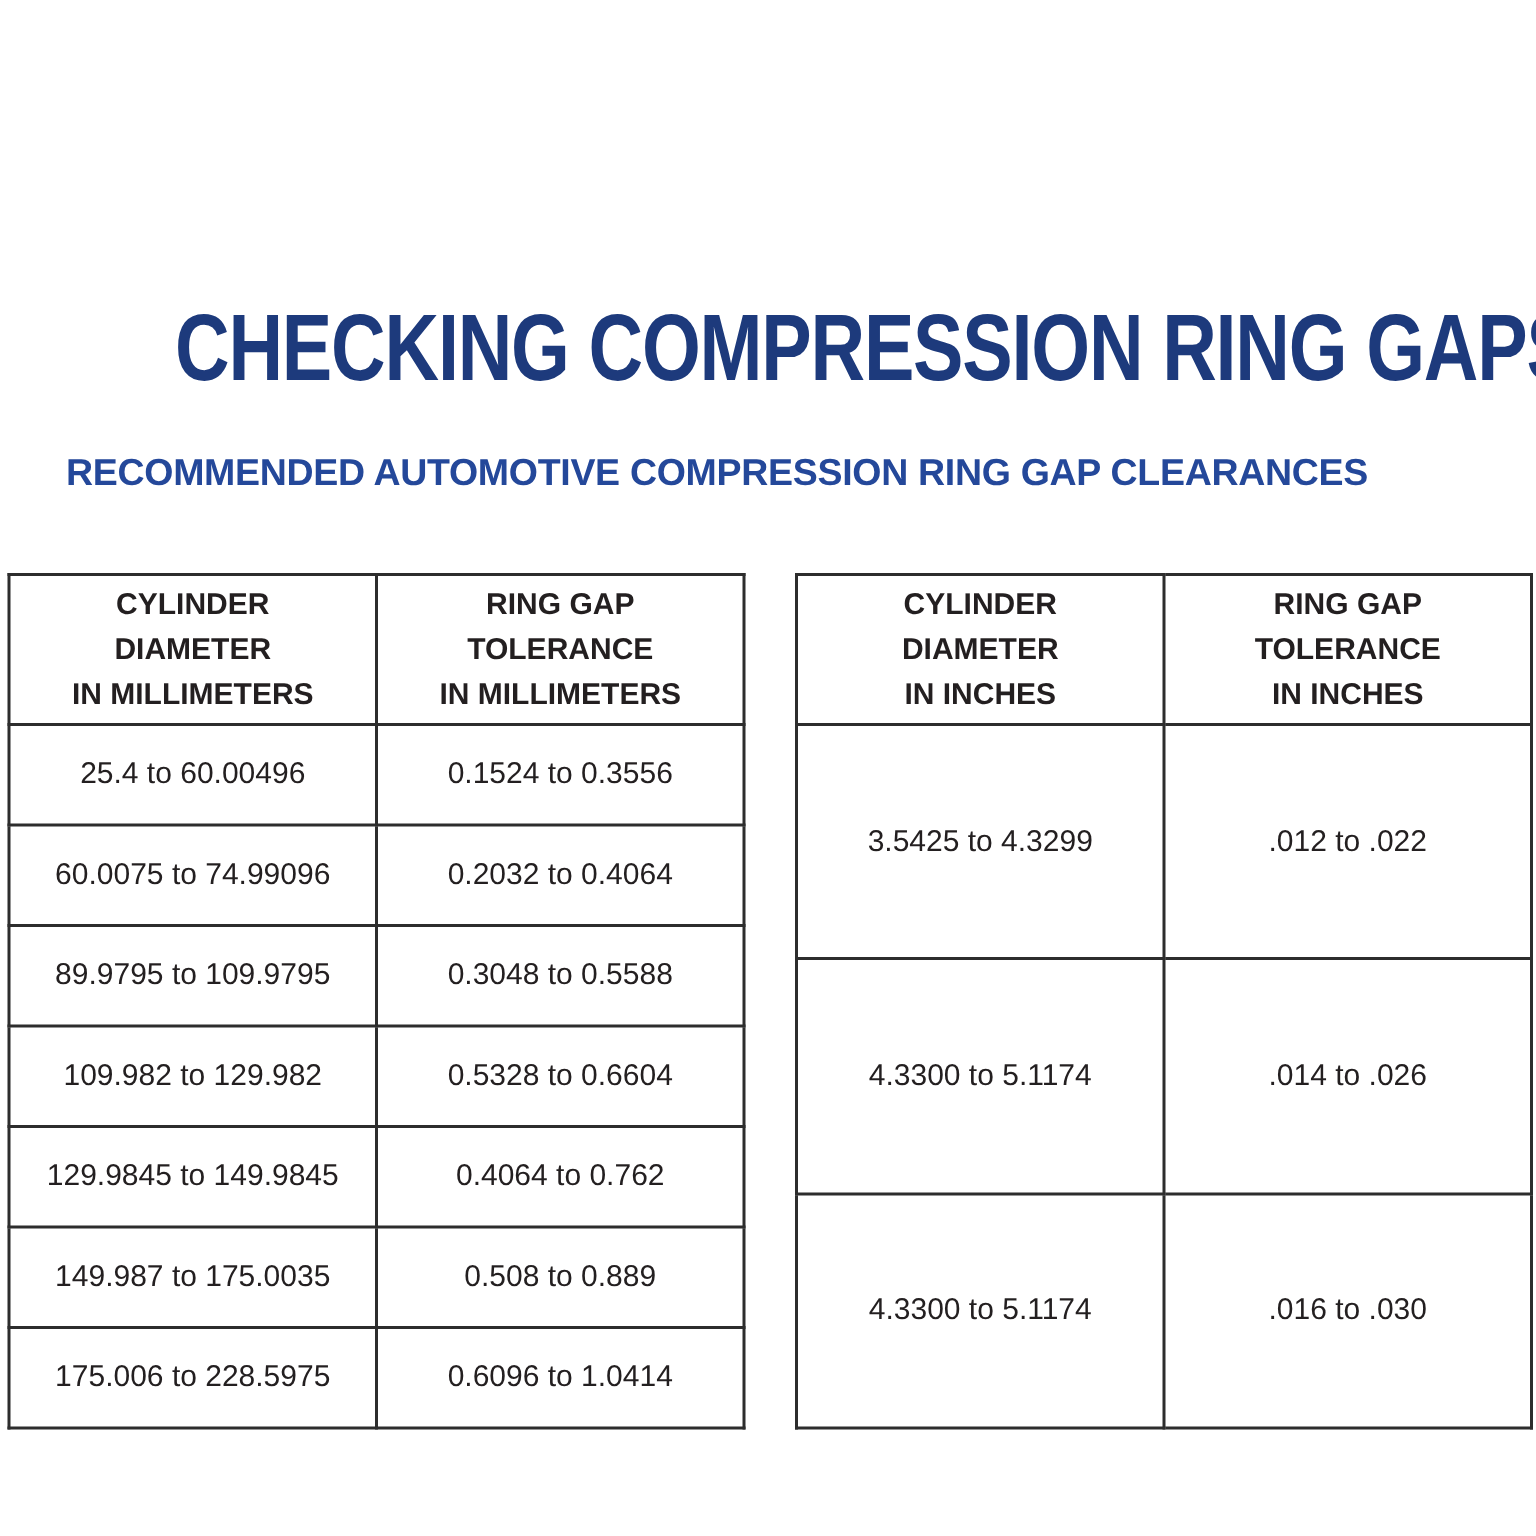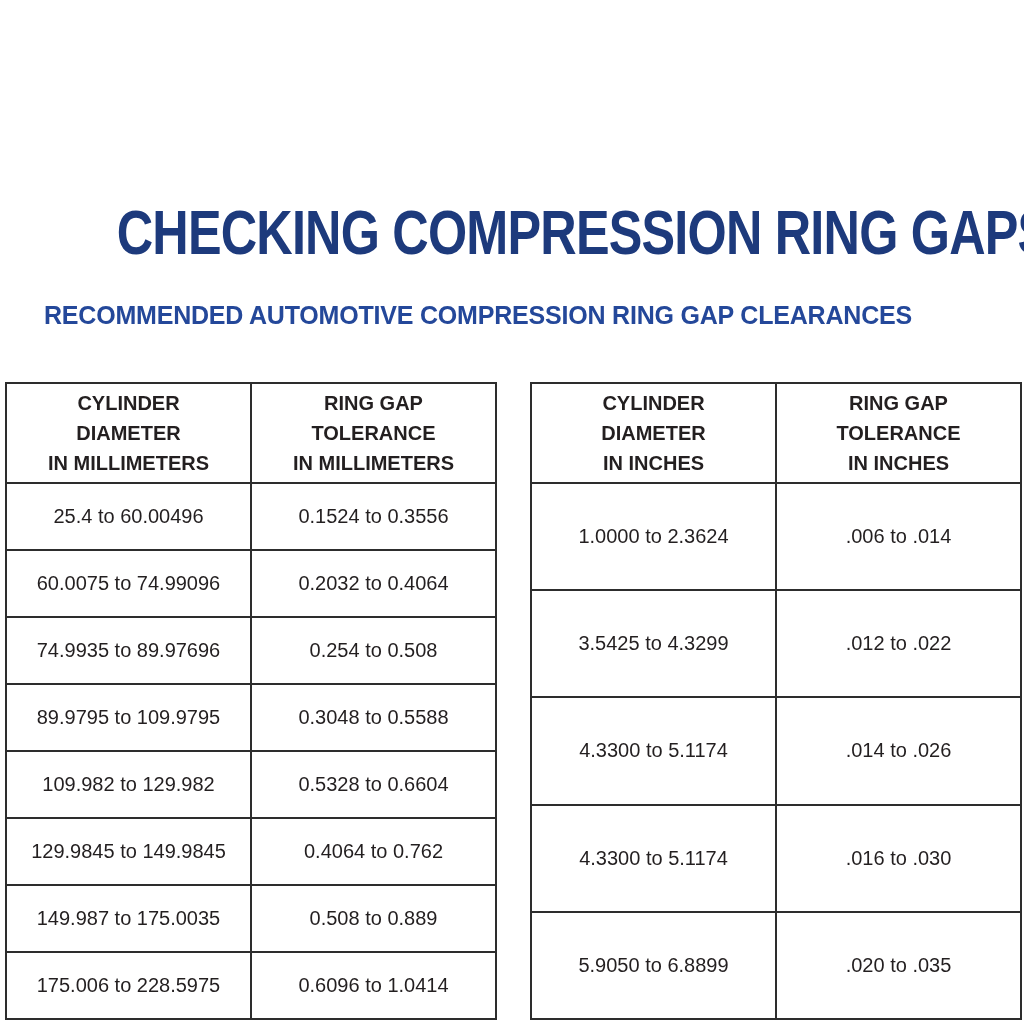--- a/index.html
+++ b/index.html
@@ -112,24 +112,20 @@
     <tbody>
       <tr>
         <td>25.4 to 60.00496</td>
         <td>0.1524 to 0.3556</td>
       </tr>
       <tr>
         <td>60.0075 to 74.99096</td>
         <td>0.2032 to 0.4064</td>
       </tr>
       <tr>
-        <td>74.9935 to 89.97696</td>
-        <td>0.254 to 0.508</td>
-      </tr>
-      <tr>
         <td>89.9795 to 109.9795</td>
         <td>0.3048 to 0.5588</td>
       </tr>
       <tr>
         <td>109.982 to 129.982</td>
         <td>0.5328 to 0.6604</td>
       </tr>
       <tr>
         <td>129.9845 to 149.9845</td>
         <td>0.4064 to 0.762</td>
@@ -155,35 +151,27 @@
         </th>
         <th>
           <span class="hline">RING GAP</span>
           <span class="hline">TOLERANCE</span>
           <span class="hline">IN INCHES</span>
         </th>
       </tr>
     </thead>
     <tbody>
       <tr>
-        <td>1.0000 to 2.3624</td>
-        <td>.006 to .014</td>
-      </tr>
-      <tr>
         <td>3.5425 to 4.3299</td>
         <td>.012 to .022</td>
       </tr>
       <tr>
         <td>4.3300 to 5.1174</td>
         <td>.014 to .026</td>
       </tr>
       <tr>
         <td>4.3300 to 5.1174</td>
         <td>.016 to .030</td>
       </tr>
-      <tr>
-        <td>5.9050 to 6.8899</td>
-        <td>.020 to .035</td>
-      </tr>
     </tbody>
   </table>
 
 </div>
 
 </body></html>

